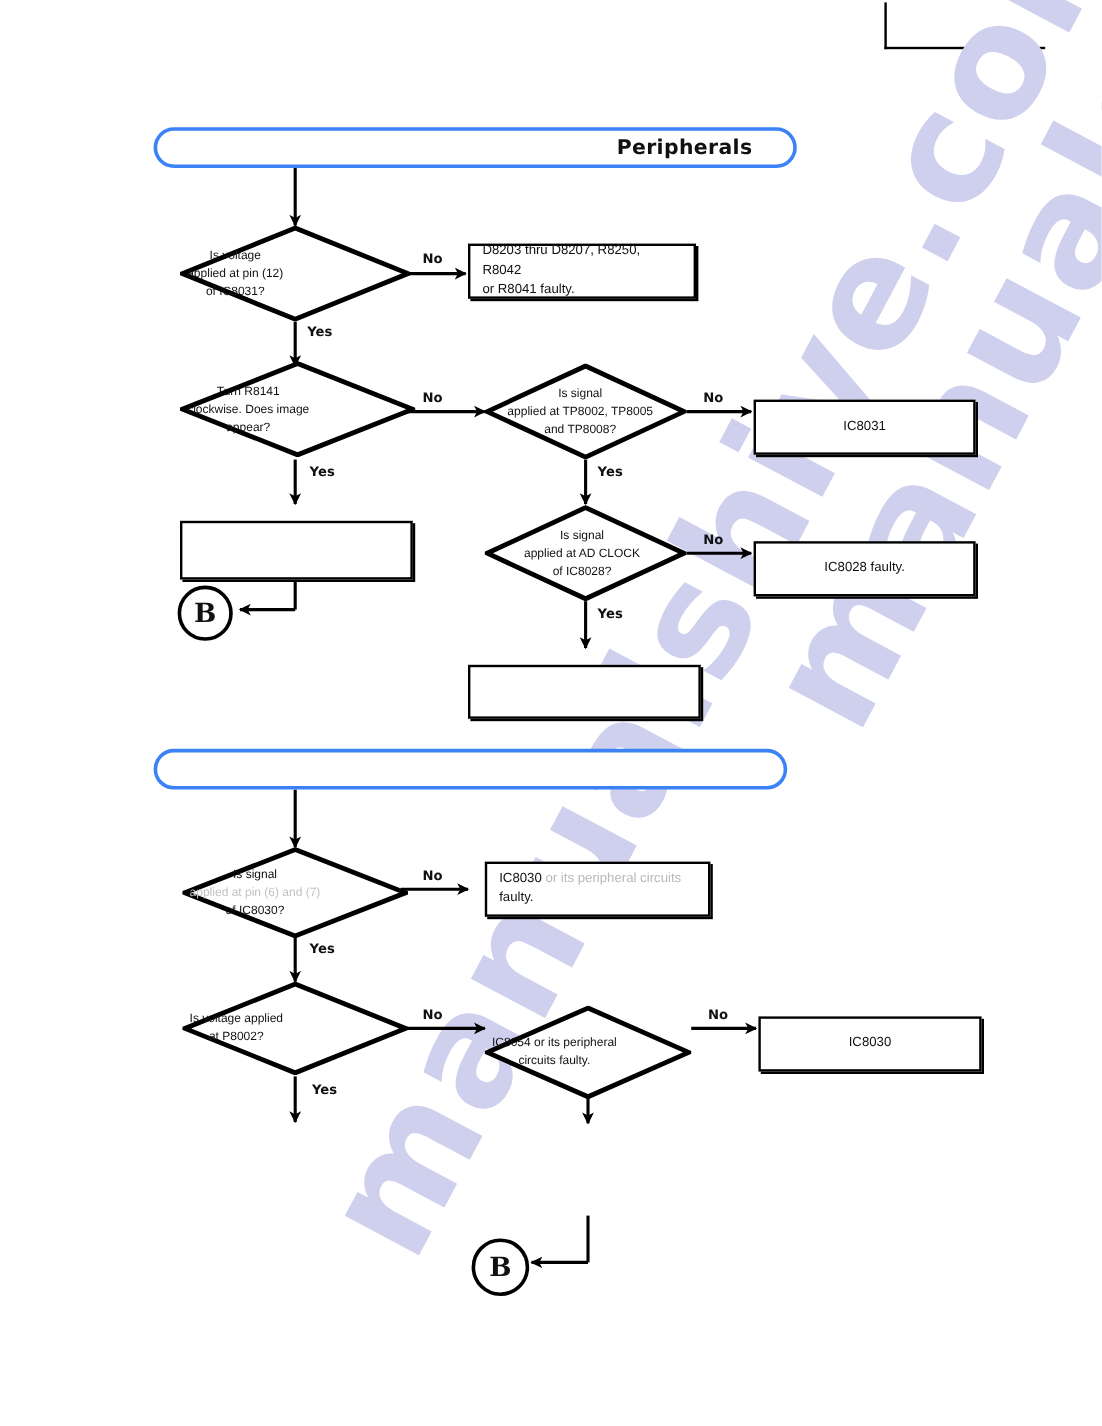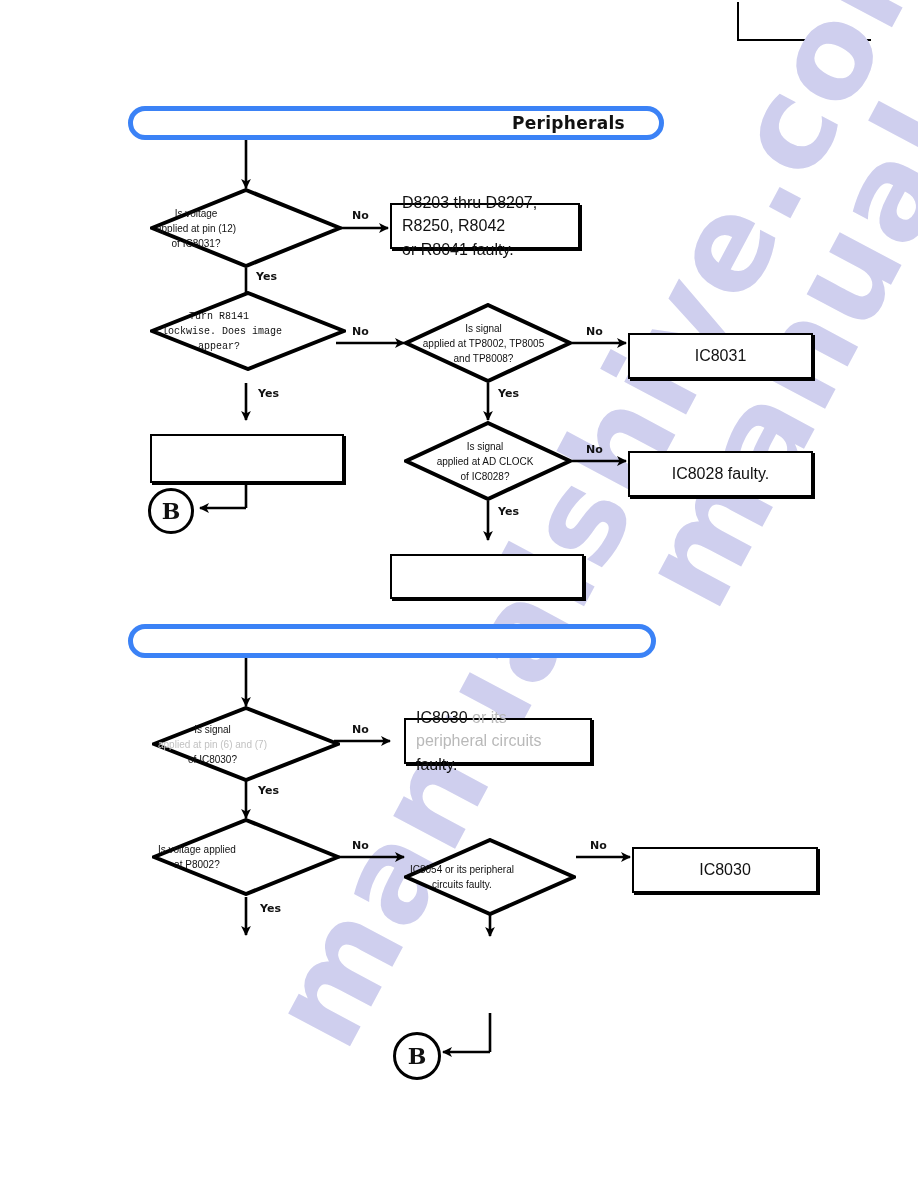--- a/index.html
+++ b/index.html
@@ -33,33 +33,33 @@
     z-index:3;
   }
 
   
   #wires{position:absolute;left:0;top:0;width:918px;height:1188px;z-index:6;}
 
   
   .node{position:absolute;z-index:8;box-sizing:border-box;}
 
   .stadium{
-    border:5px solid #3b82f6;border-radius:999px;background:#fff;
+    border:3px solid #3b82f6;border-radius:999px;background:#fff;
     display:flex;align-items:center;justify-content:flex-end;
   }
   .stadium .cap{
     font-size:17px;font-weight:700;padding-right:34px;
     font-family:"DejaVu Sans",sans-serif;letter-spacing:.3px;
   }
 
   .rect{
     border:2px solid #000;background:#fff;
     box-shadow:2px 2px 0 #000;
     display:flex;align-items:center;
-    font-size:16px;line-height:1.45;
+    font-size:11px;line-height:1.45;
   }
   .rect .txt{padding:0 10px;}
   .rect.center{justify-content:center;margin-top:13px;}
   .rect.center .txt{text-align:center;}
 
   .rect .faded{color:#b9b9b9;}
 
   
   .diamond{display:block;}
   .diamond .dshape{
@@ -158,21 +158,21 @@
   <div class="branch" style="left:352px;top:209px;">No</div>
   <div class="branch" style="left:256px;top:270px;">Yes</div>
 
   <div class="node rect" style="left:390px;top:203px;width:190px;height:46px;">
     <span class="txt">
       <span>D8203 thru D8207, R8250, R8042</span><br>
       <span>or R8041 faulty.</span>
     </span>
   </div>
 
-  <div class="node diamond" style="left:150px;top:291px;width:196px;height:80px;font-family:Liberation Mono, monospace;">
+  <div class="node diamond" style="left:150px;top:301px;width:196px;height:80px;">
     <svg class="dshape" viewBox="0 0 196 80" preserveAspectRatio="none">
       <polygon points="98,2 194,40 98,78 2,40" fill="#fff" stroke="#000" stroke-width="4"></polygon>
     </svg>
     <div class="dlabel">
       <span>
         <span>Turn R8141</span><br>
         <span>clockwise.  Does image</span><br>
         <span>appear?</span>
       </span>
     </div>

